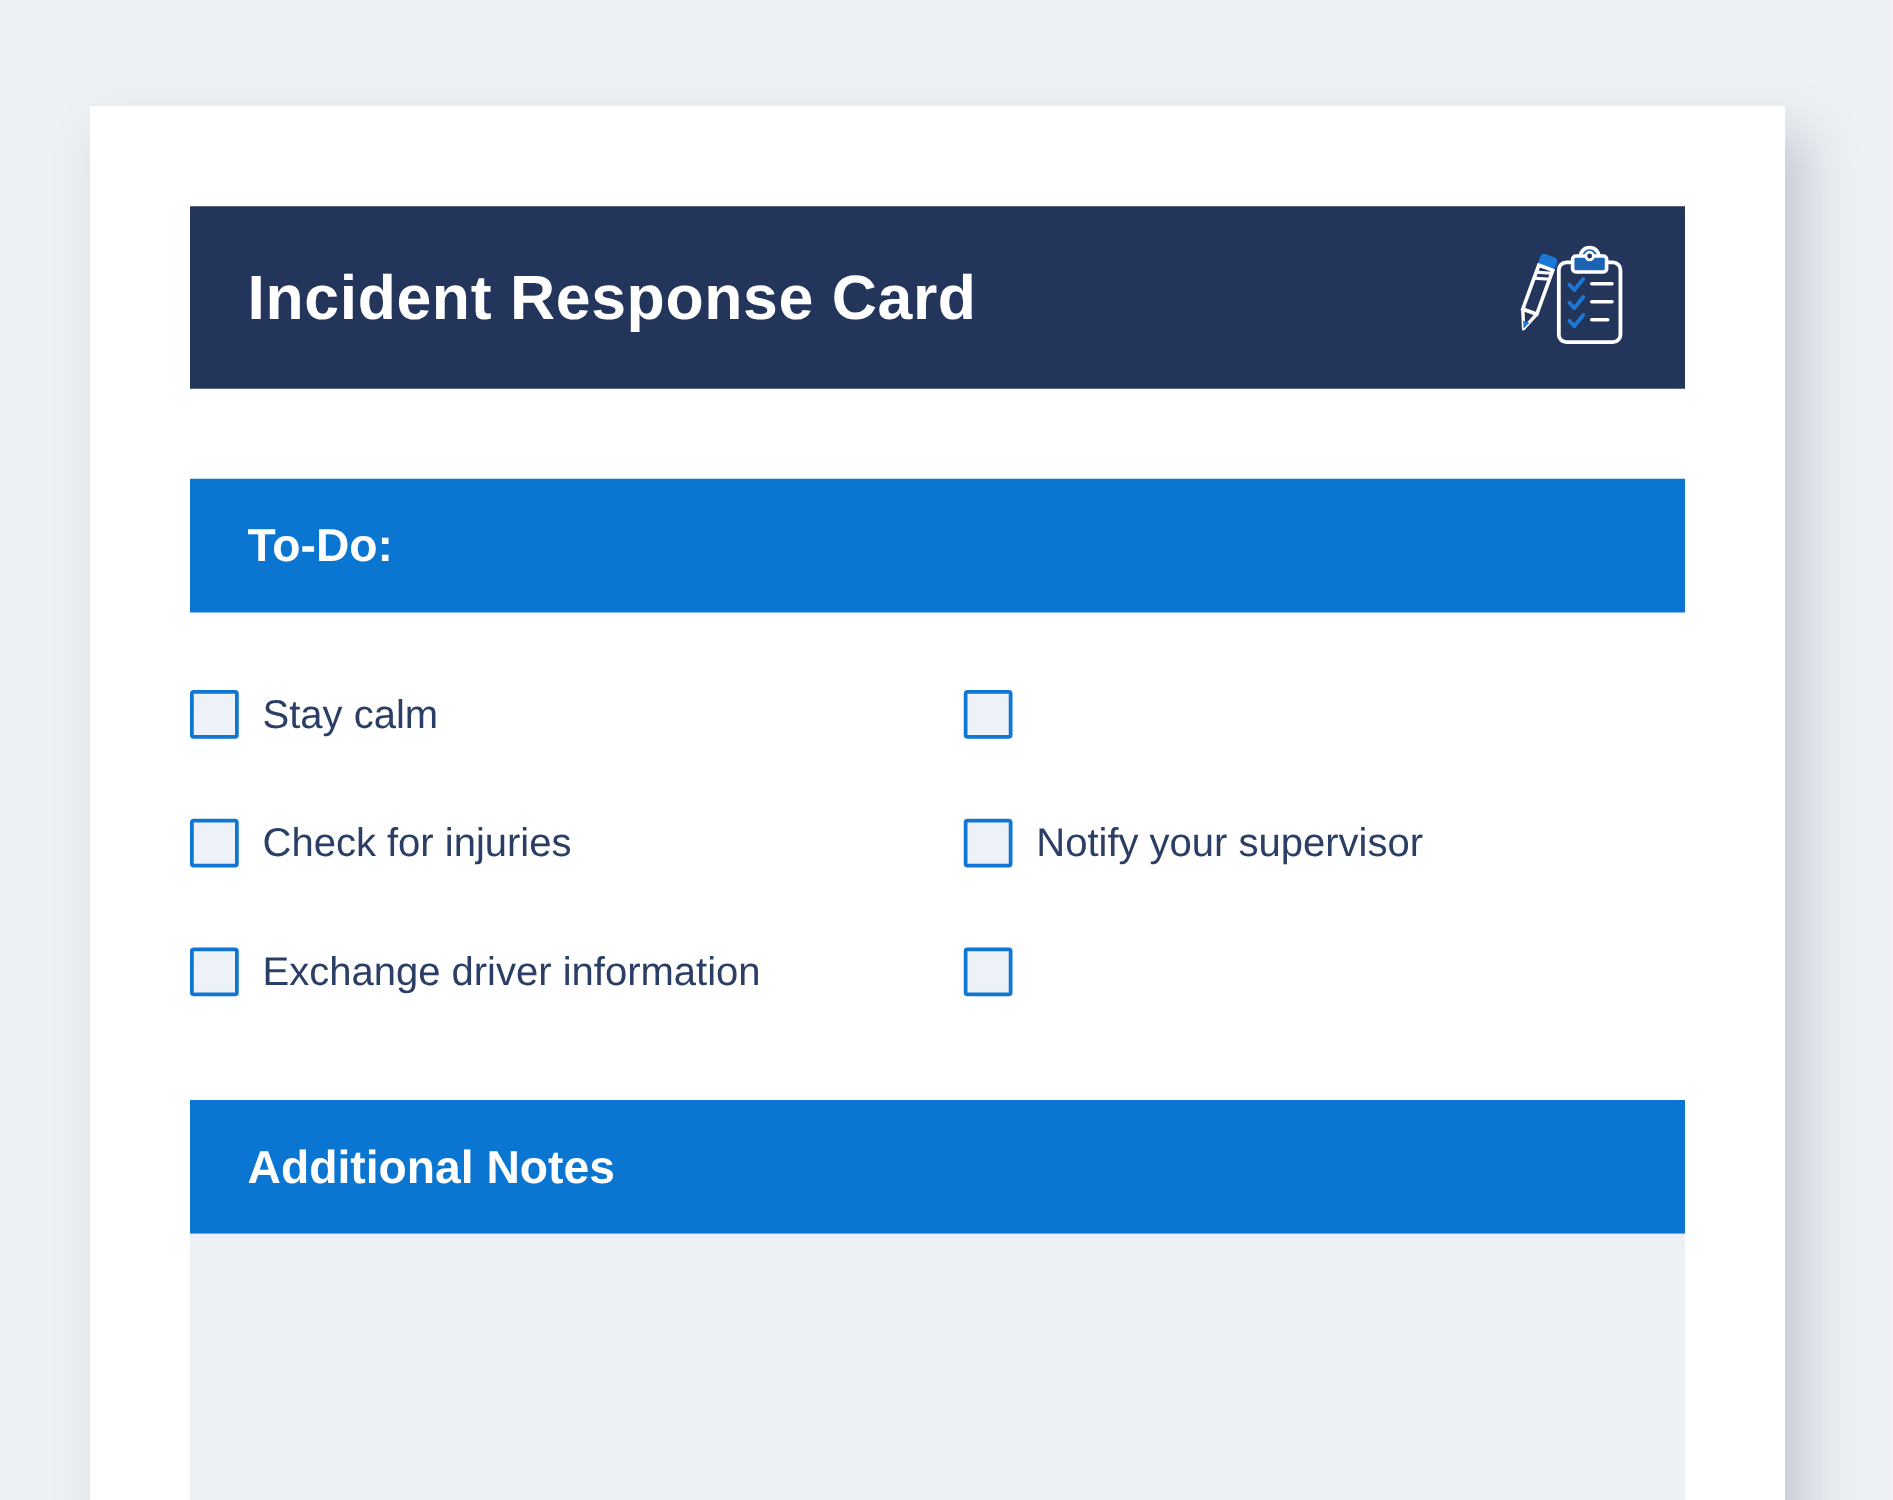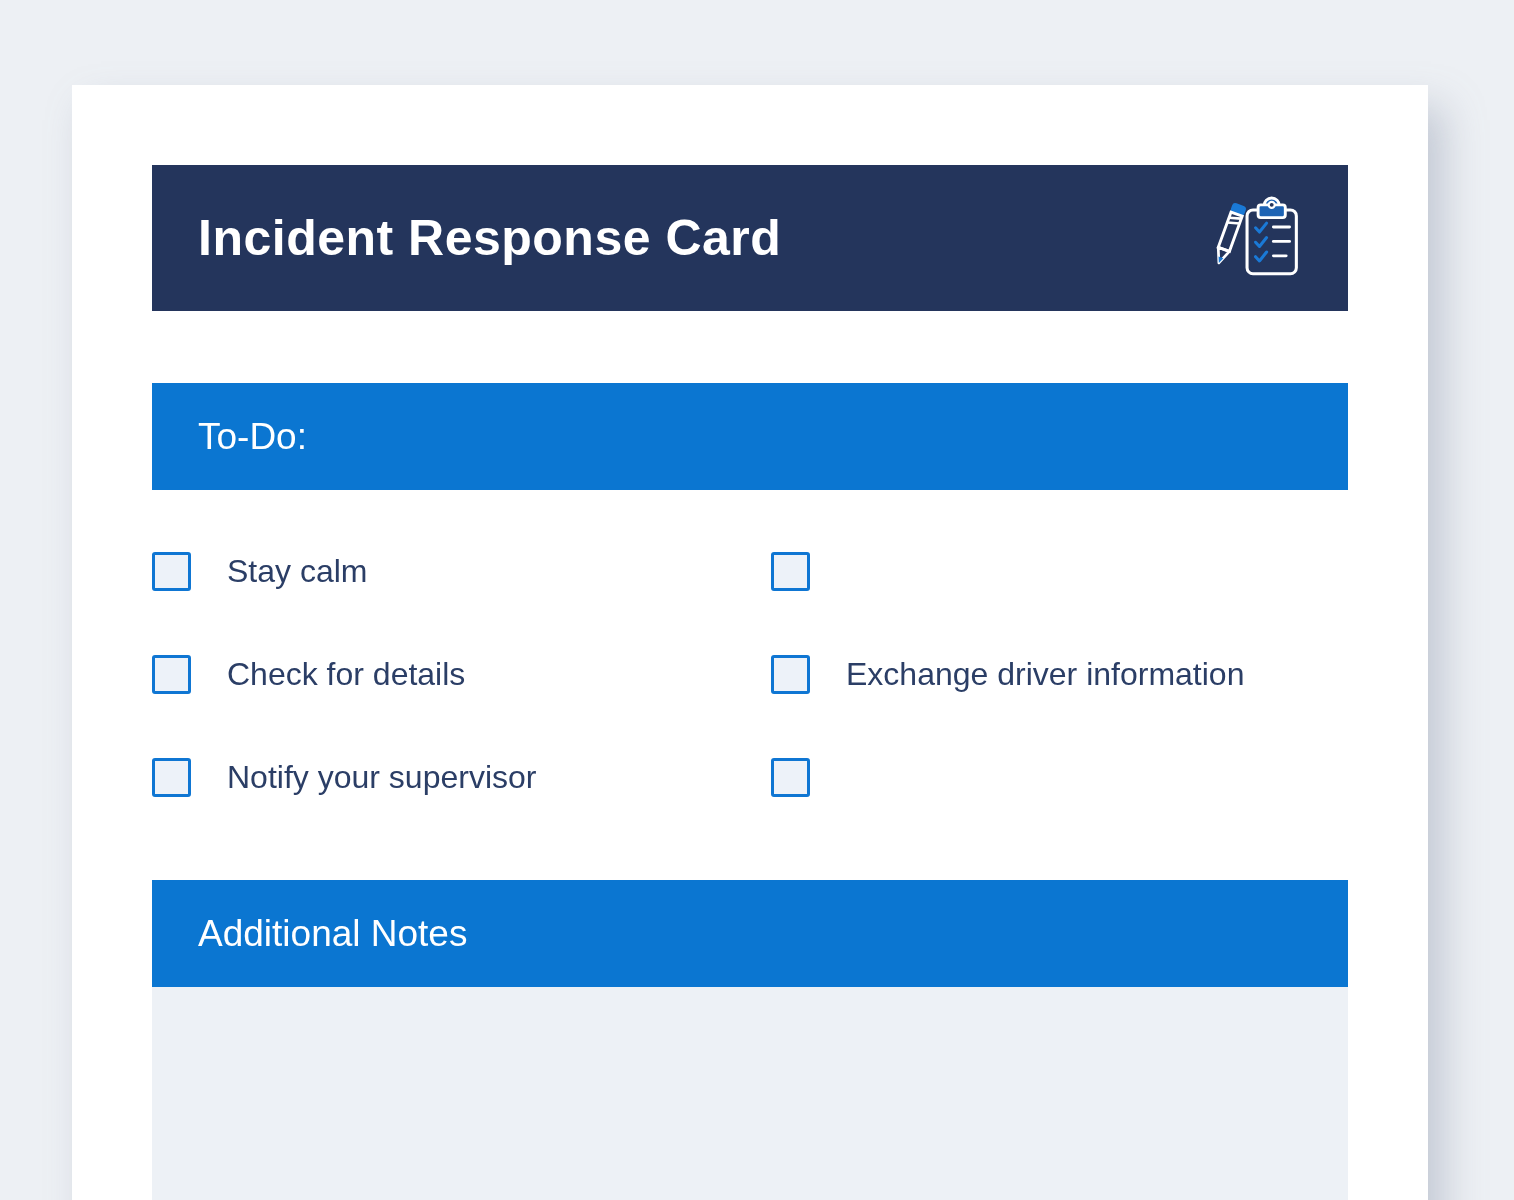--- a/index.html
+++ b/index.html
@@ -49,21 +49,21 @@
     display: flex;
     align-items: center;
     padding: 0 46px;
     box-sizing: border-box;
   }
   .section-bar.todo { margin-top: 72px; }
   .section-bar.notes { margin-top: 83px; align-items: center; }
   .section-title {
     color: #ffffff;
     font-size: 37px;
-    font-weight: normal;
+    font-weight: bold;
   }
   .checklist {
     margin-top: 62px;
     display: grid;
     grid-template-columns: 619px 1fr;
     row-gap: 64px;
   }
   .check-item {
     display: flex;
     align-items: center;
@@ -72,21 +72,21 @@
   .checkbox {
     width: 33px;
     height: 33px;
     border: 3px solid #0f76d3;
     border-radius: 3px;
     background: #edf2f9;
     flex: 0 0 auto;
     cursor: pointer;
   }
   .check-label {
-    margin-left: 36px;
+    margin-left: 19px;
     font-size: 32px;
     color: #2b3e66;
     white-space: nowrap;
   }
   .notes-area {
     height: 300px;
     background: #edf1f6;
   }
 </style>
 </head>
@@ -131,31 +131,31 @@
       <div class="check-item">
         <div class="checkbox"></div>
         <div class="check-label">Stay calm</div>
       </div>
       <div class="check-item">
         <div class="checkbox"></div>
       </div>
 
       <div class="check-item">
         <div class="checkbox"></div>
-        <div class="check-label">Check for details</div>
+        <div class="check-label">Check for injuries</div>
+      </div>
+
+      <div class="check-item">
+        <div class="checkbox"></div>
+        <div class="check-label">Notify your supervisor</div>
       </div>
 
       <div class="check-item">
         <div class="checkbox"></div>
         <div class="check-label">Exchange driver information</div>
-      </div>
-
-      <div class="check-item">
-        <div class="checkbox"></div>
-        <div class="check-label">Notify your supervisor</div>
       </div>
       <div class="check-item">
         <div class="checkbox"></div>
       </div>
 
     </div>
 
     <div class="section-bar notes">
       <div class="section-title">Additional Notes</div>
     </div>

